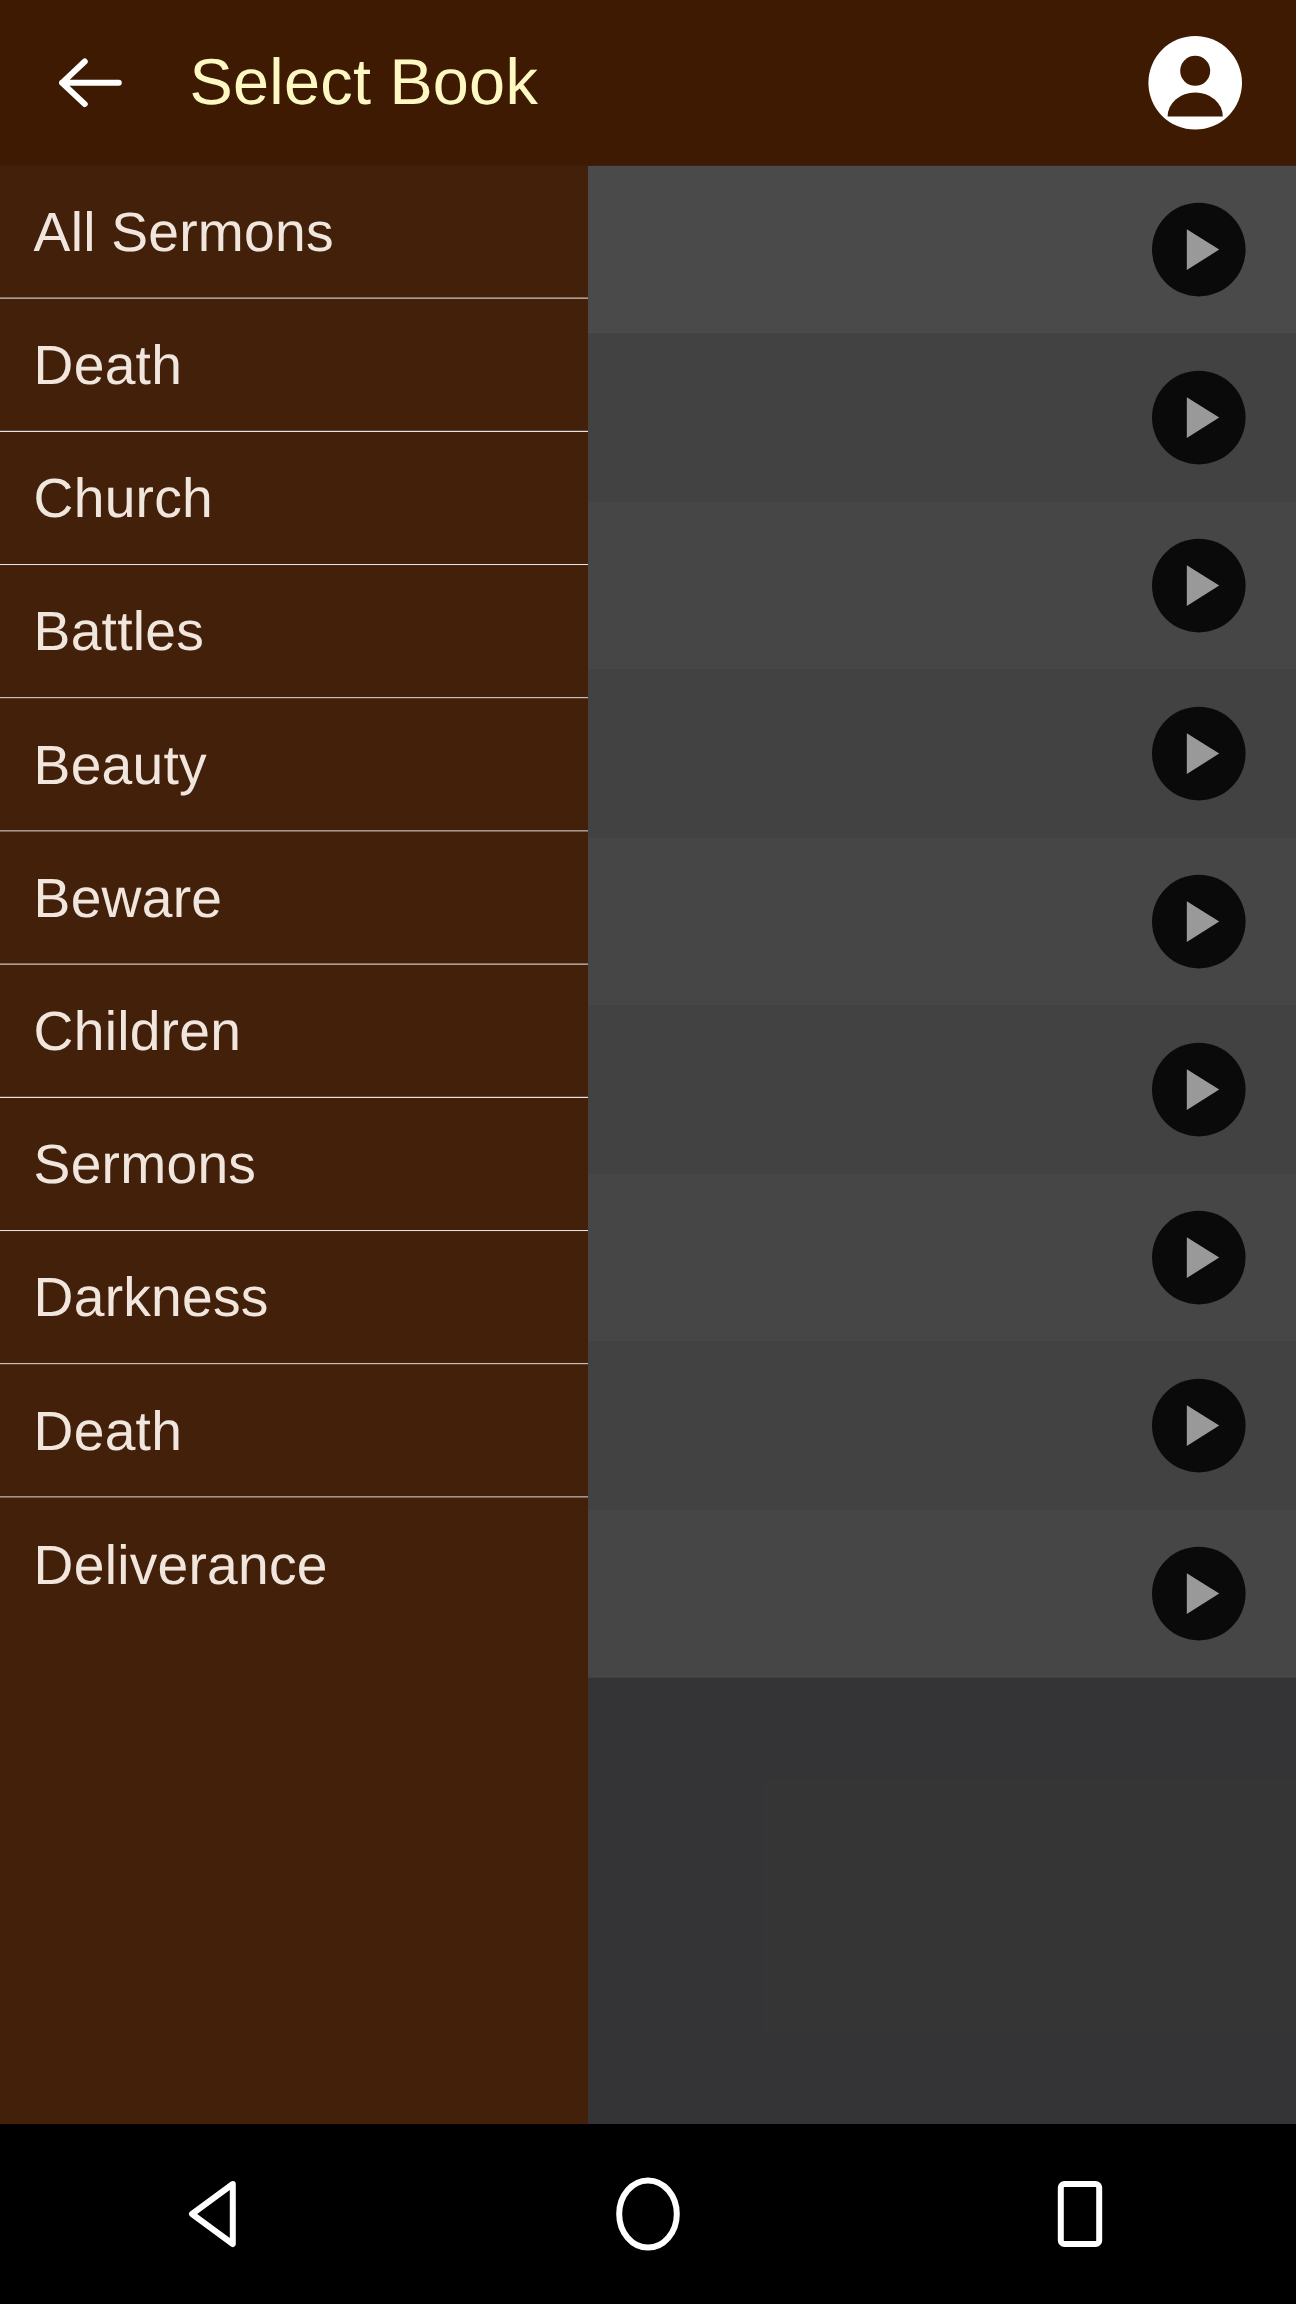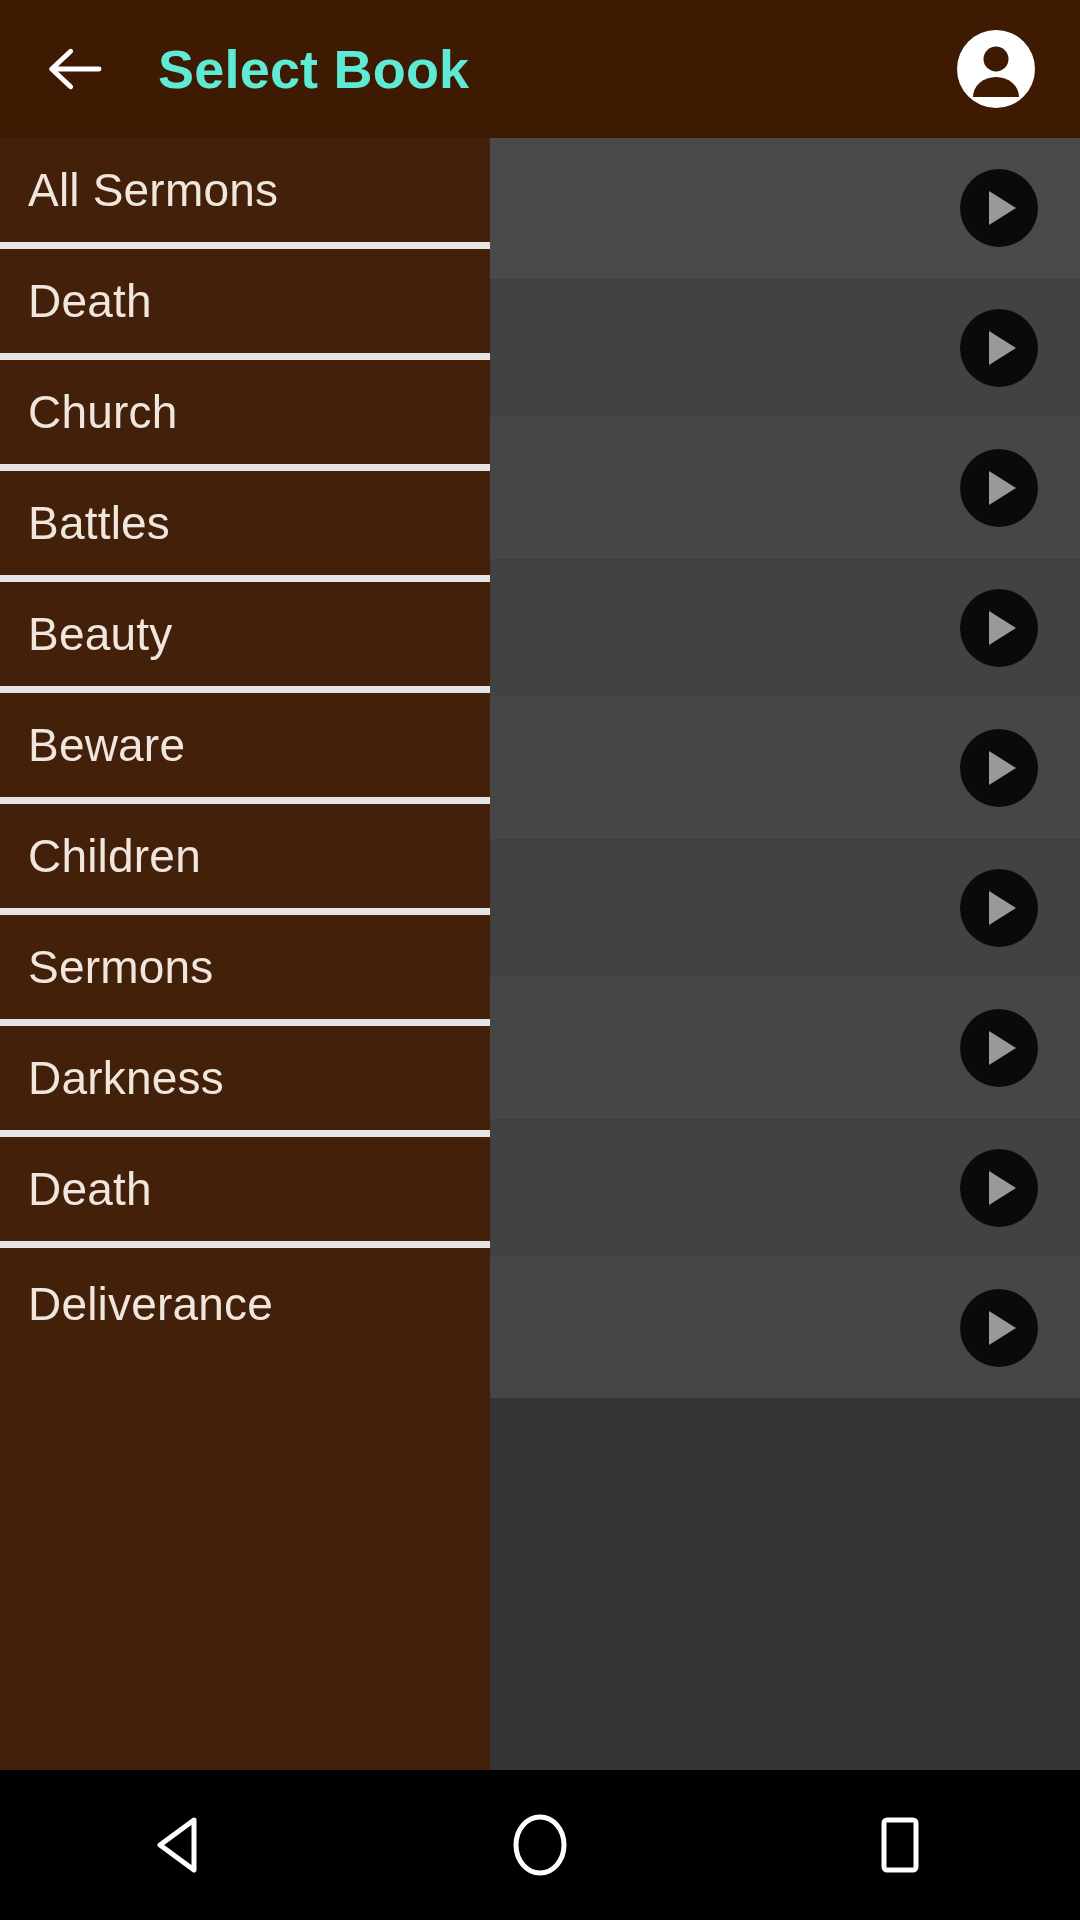--- a/index.html
+++ b/index.html
@@ -53,36 +53,36 @@
   .appbar {
     position:absolute; left:0; top:0; width:1080px; height:138px;
     background:#3E1A02; display:flex; align-items:center; z-index:6;
   }
   .back-btn {
     width:110px; height:138px; display:flex; align-items:center; justify-content:center;
     margin-left:18px;
   }
   .back-arrow { width:58px; height:52px; display:block; }
   .appbar-title {
-    font-size:54px; font-weight:bold; color:#5eead4; margin-left:30px; letter-spacing:0.2px;
+    font-size:54px; font-weight:normal; color:#fef9c3; margin-left:30px; letter-spacing:0.2px;
   }
   .avatar-btn {
     position:absolute; right:40px; top:50%; transform:translateY(-50%);
     width:88px; height:88px; display:flex; align-items:center; justify-content:center;
   }
   .avatar-icon { width:80px; height:80px; display:block; }
 
   
   .drawer {
     position:absolute; left:0; top:138px; width:490px; height:1632px;
     background:#43200A; z-index:7; overflow:hidden;
   }
   .drawer-item {
     height:111px; width:490px; display:flex; align-items:center;
-    padding-left:28px; border-bottom:7px solid #e5e5e5;
+    padding-left:28px; border-bottom:1px solid #e5e5e5;
     background:#43200A;
   }
   .drawer-item:last-child { border-bottom:none; }
   .drawer-label {
     font-size:46px; color:#F1E6DE; font-weight:normal; letter-spacing:0.2px;
     white-space:nowrap;
   }
 
   
   .navbar {

